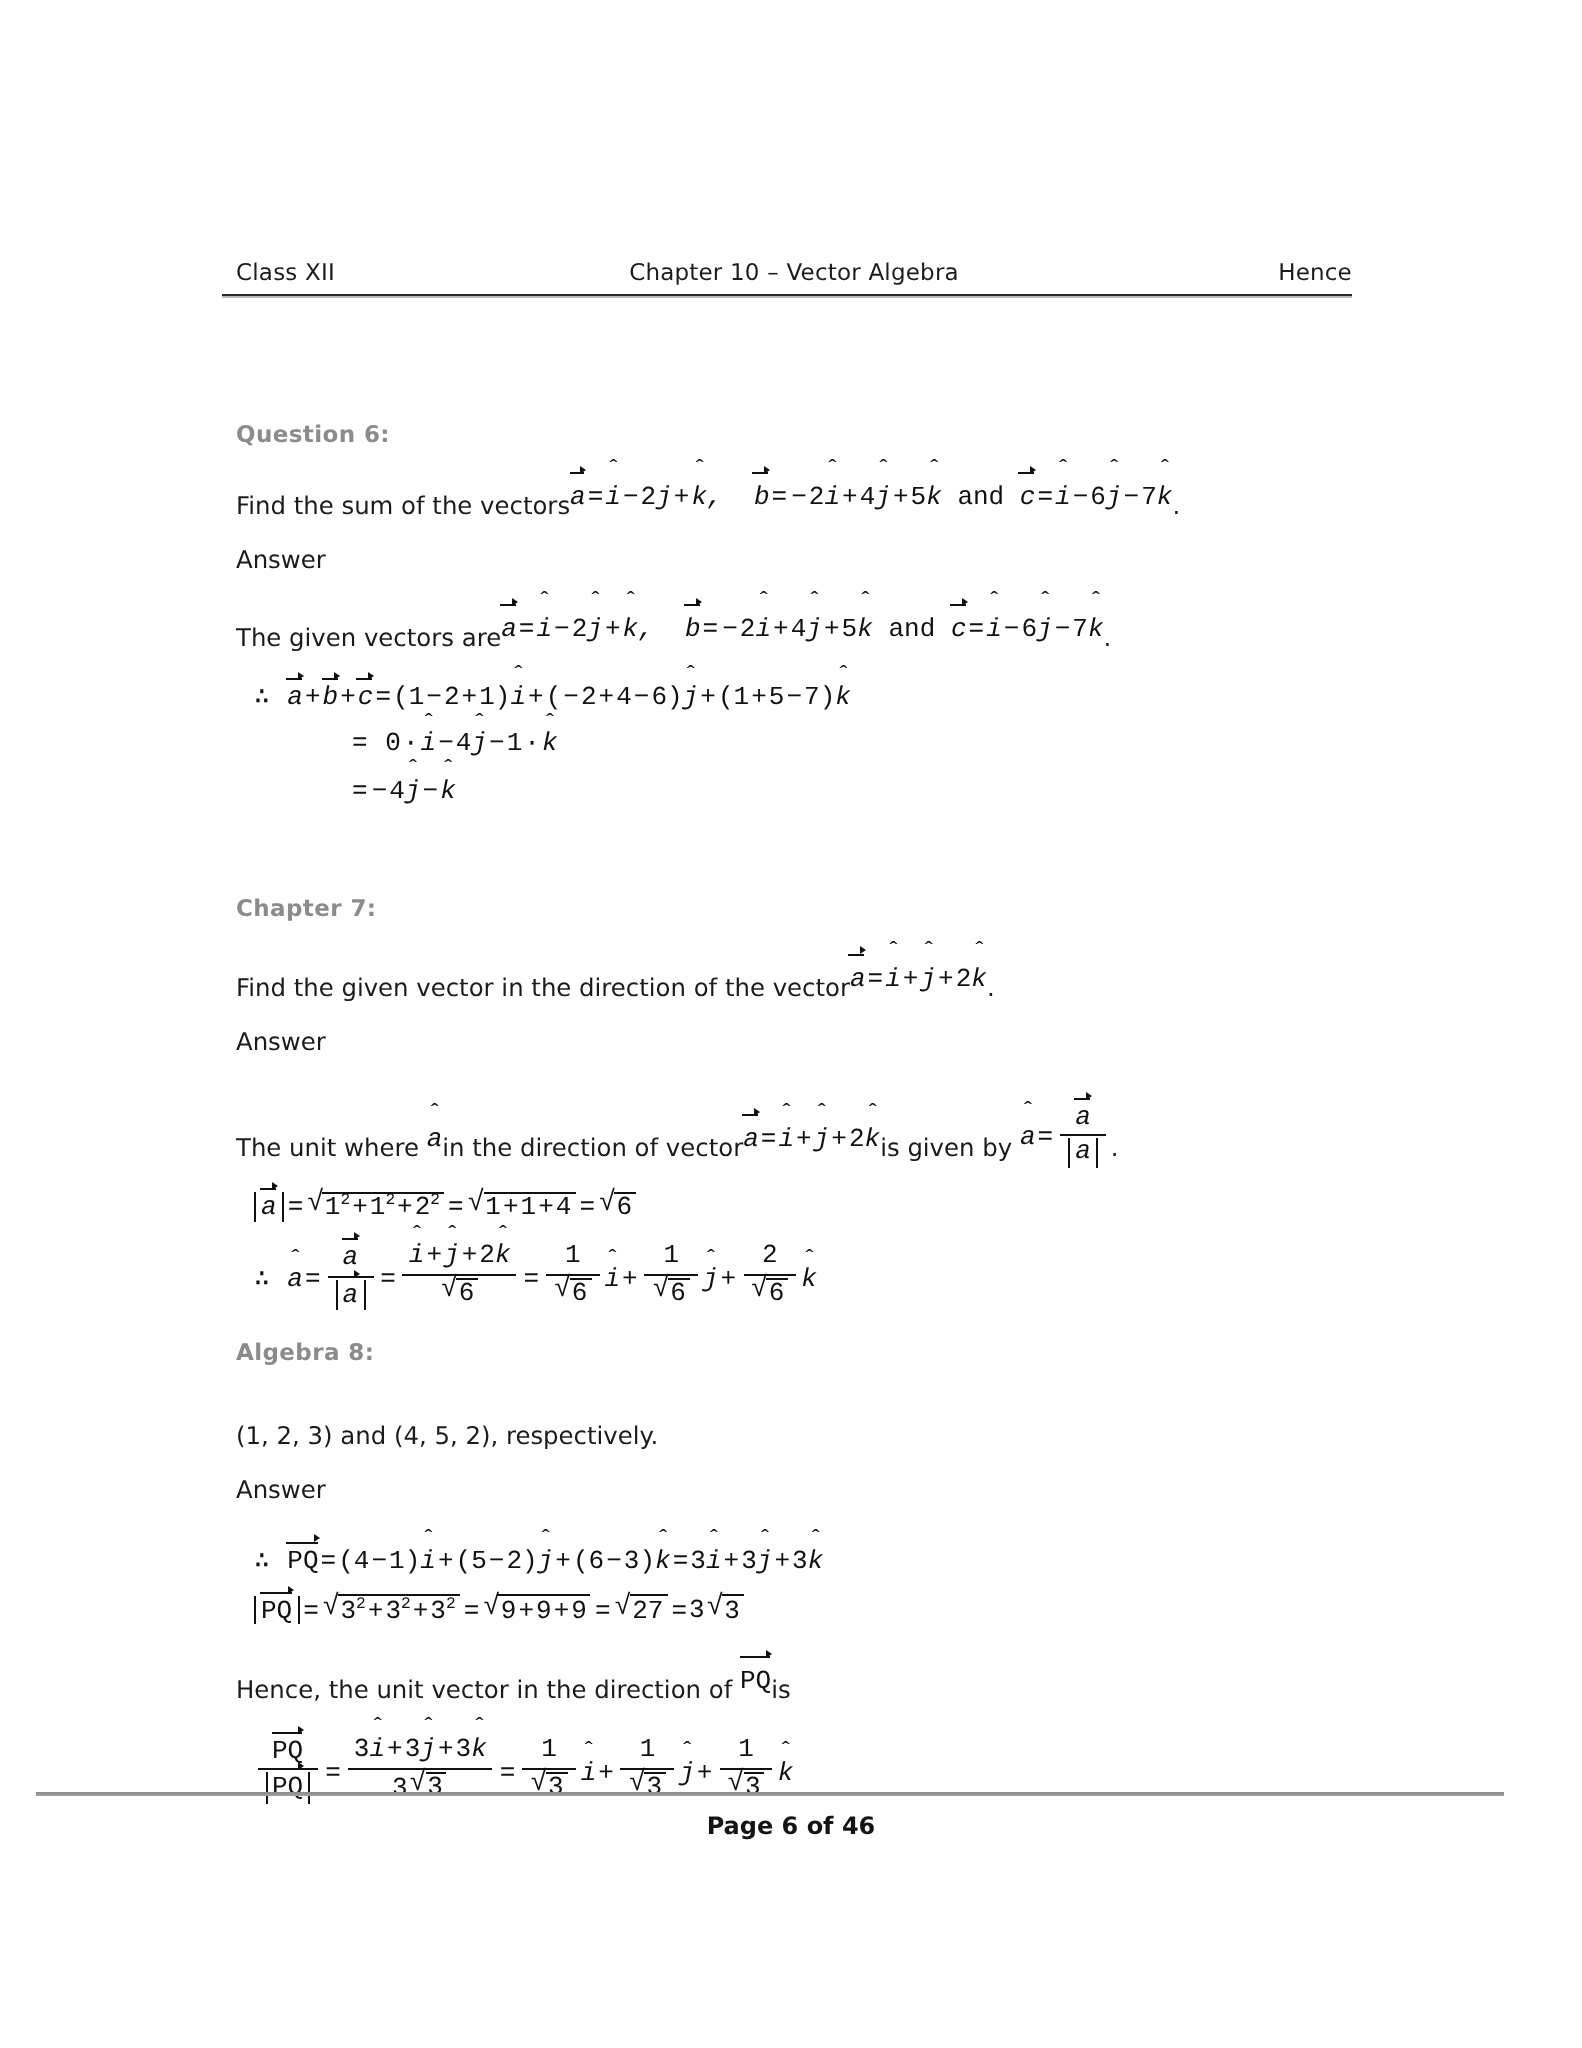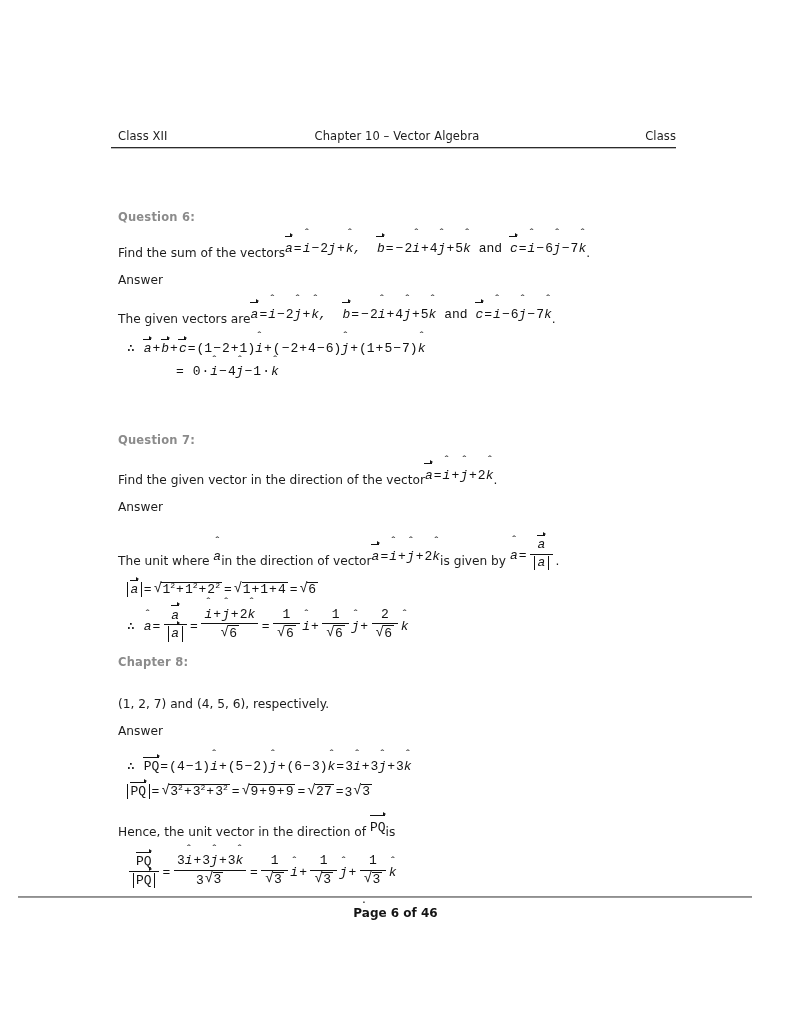--- a/index.html
+++ b/index.html
@@ -245,21 +245,21 @@
   }
 </style>
 </head>
 <body>
 
 <div class="page">
 
   <div class="running-head">
     <span>Class XII</span>
     <span class="center">Chapter 10 – Vector Algebra</span>
-    <span>Class</span>
+    <span>Hence</span>
   </div>
   <div class="head-rule"></div>
 
   <div class="content">
 
     <div class="qhead">Question 6:</div>
     <div class="spacer-14"></div>
 
     <div class="ptext">
       <span>Find the sum of the vectors</span><span class="math math-raised"><span class="vec">a</span><span class="op">=</span><span class="hat">i</span><span class="op">−</span><span class="num">2</span>j<span class="op">+</span><span class="hat">k</span>,&nbsp; <span class="vec">b</span><span class="op">=</span><span class="op">−</span><span class="num">2</span><span class="hat">i</span><span class="op">+</span><span class="num">4</span><span class="hat">j</span><span class="op">+</span><span class="num">5</span><span class="hat">k</span>&nbsp;<span class="up">and</span>&nbsp;<span class="vec">c</span><span class="op">=</span><span class="hat">i</span><span class="op">−</span><span class="num">6</span><span class="hat">j</span><span class="op">−</span><span class="num">7</span><span class="hat">k</span></span><span class="dot">.</span>
@@ -278,25 +278,28 @@
     <div class="math math-block indent-2">
       <span class="op">∴</span>&nbsp;<span class="vec">a</span><span class="op">+</span><span class="vec">b</span><span class="op">+</span><span class="vec">c</span><span class="op">=</span><span class="up">(</span><span class="num">1</span><span class="op">−</span><span class="num">2</span><span class="op">+</span><span class="num">1</span><span class="up">)</span><span class="hat">i</span><span class="op">+</span><span class="up">(</span><span class="op">−</span><span class="num">2</span><span class="op">+</span><span class="num">4</span><span class="op">−</span><span class="num">6</span><span class="up">)</span><span class="hat">j</span><span class="op">+</span><span class="up">(</span><span class="num">1</span><span class="op">+</span><span class="num">5</span><span class="op">−</span><span class="num">7</span><span class="up">)</span><span class="hat">k</span>
     </div>
 
     <div class="spacer-10"></div>
     <div class="math math-block indent-1">
       <span class="op">=</span>&nbsp;<span class="num">0</span><span class="op">·</span><span class="hat">i</span><span class="op">−</span><span class="num">4</span><span class="hat">j</span><span class="op">−</span><span class="num">1</span><span class="op">·</span><span class="hat">k</span>
     </div>
 
     <div class="spacer-10"></div>
+    <div class="math math-block indent-1">
+      <span class="op">=</span><span class="op">−</span><span class="num">4</span><span class="hat">j</span><span class="op">−</span><span class="hat">k</span>
+    </div>
 
     <div class="spacer-26"></div>
     <div class="spacer-18"></div>
 
-    <div class="qhead">Question 7:</div>
+    <div class="qhead">Chapter 7:</div>
     <div class="spacer-18"></div>
 
     <div class="ptext">
       <span>Find the given vector in the direction of the vector</span><span class="math math-raised"><span class="vec">a</span><span class="op">=</span><span class="hat">i</span><span class="op">+</span><span class="hat">j</span><span class="op">+</span><span class="num">2</span><span class="hat">k</span></span><span class="dot">.</span>
     </div>
 
     <div class="spacer-8"></div>
     <div class="ptext">Answer</div>
     <div class="spacer-22"></div>
 
@@ -313,25 +316,25 @@
     </div>
 
     <div class="spacer-12"></div>
 
     <div class="math math-block indent-2">
       <span class="op">∴</span>&nbsp;<span class="hat">a</span><span class="op">=</span><span class="frac"><span class="n"><span class="vec">a</span></span><span class="d"><span class="abs"><span class="vec">a</span></span></span></span><span class="op">=</span><span class="frac"><span class="n"><span class="hat">i</span><span class="op">+</span><span class="hat">j</span><span class="op">+</span><span class="num">2</span><span class="hat">k</span></span><span class="d"><span class="sqrt"><span class="rad">√</span><span class="body"><span class="num">6</span></span></span></span></span><span class="op">=</span><span class="frac"><span class="n"><span class="num">1</span></span><span class="d"><span class="sqrt"><span class="rad">√</span><span class="body"><span class="num">6</span></span></span></span></span><span class="hat">i</span><span class="op">+</span><span class="frac"><span class="n"><span class="num">1</span></span><span class="d"><span class="sqrt"><span class="rad">√</span><span class="body"><span class="num">6</span></span></span></span></span><span class="hat">j</span><span class="op">+</span><span class="frac"><span class="n"><span class="num">2</span></span><span class="d"><span class="sqrt"><span class="rad">√</span><span class="body"><span class="num">6</span></span></span></span></span><span class="hat">k</span>
     </div>
 
     <div class="spacer-12"></div>
 
-    <div class="qhead">Chapter 8:</div>
+    <div class="qhead">Algebra 8:</div>
     <div class="spacer-18"></div>
 
     <div class="spacer-8"></div>
-    <div class="ptext">(1, 2, 7) and (4, 5, 6), respectively.</div>
+    <div class="ptext">(1, 2, 3) and (4, 5, 2), respectively.</div>
 
     <div class="spacer-8"></div>
     <div class="ptext">Answer</div>
     <div class="spacer-8"></div>
 
     <div class="spacer-10"></div>
 
     <div class="math math-block indent-2">
       <span class="op">∴</span>&nbsp;<span class="up"><span class="vec">PQ</span></span><span class="op">=</span><span class="up">(</span><span class="num">4</span><span class="op">−</span><span class="num">1</span><span class="up">)</span><span class="hat">i</span><span class="op">+</span><span class="up">(</span><span class="num">5</span><span class="op">−</span><span class="num">2</span><span class="up">)</span><span class="hat">j</span><span class="op">+</span><span class="up">(</span><span class="num">6</span><span class="op">−</span><span class="num">3</span><span class="up">)</span><span class="hat">k</span><span class="op">=</span><span class="num">3</span><span class="hat">i</span><span class="op">+</span><span class="num">3</span><span class="hat">j</span><span class="op">+</span><span class="num">3</span><span class="hat">k</span>
     </div>

